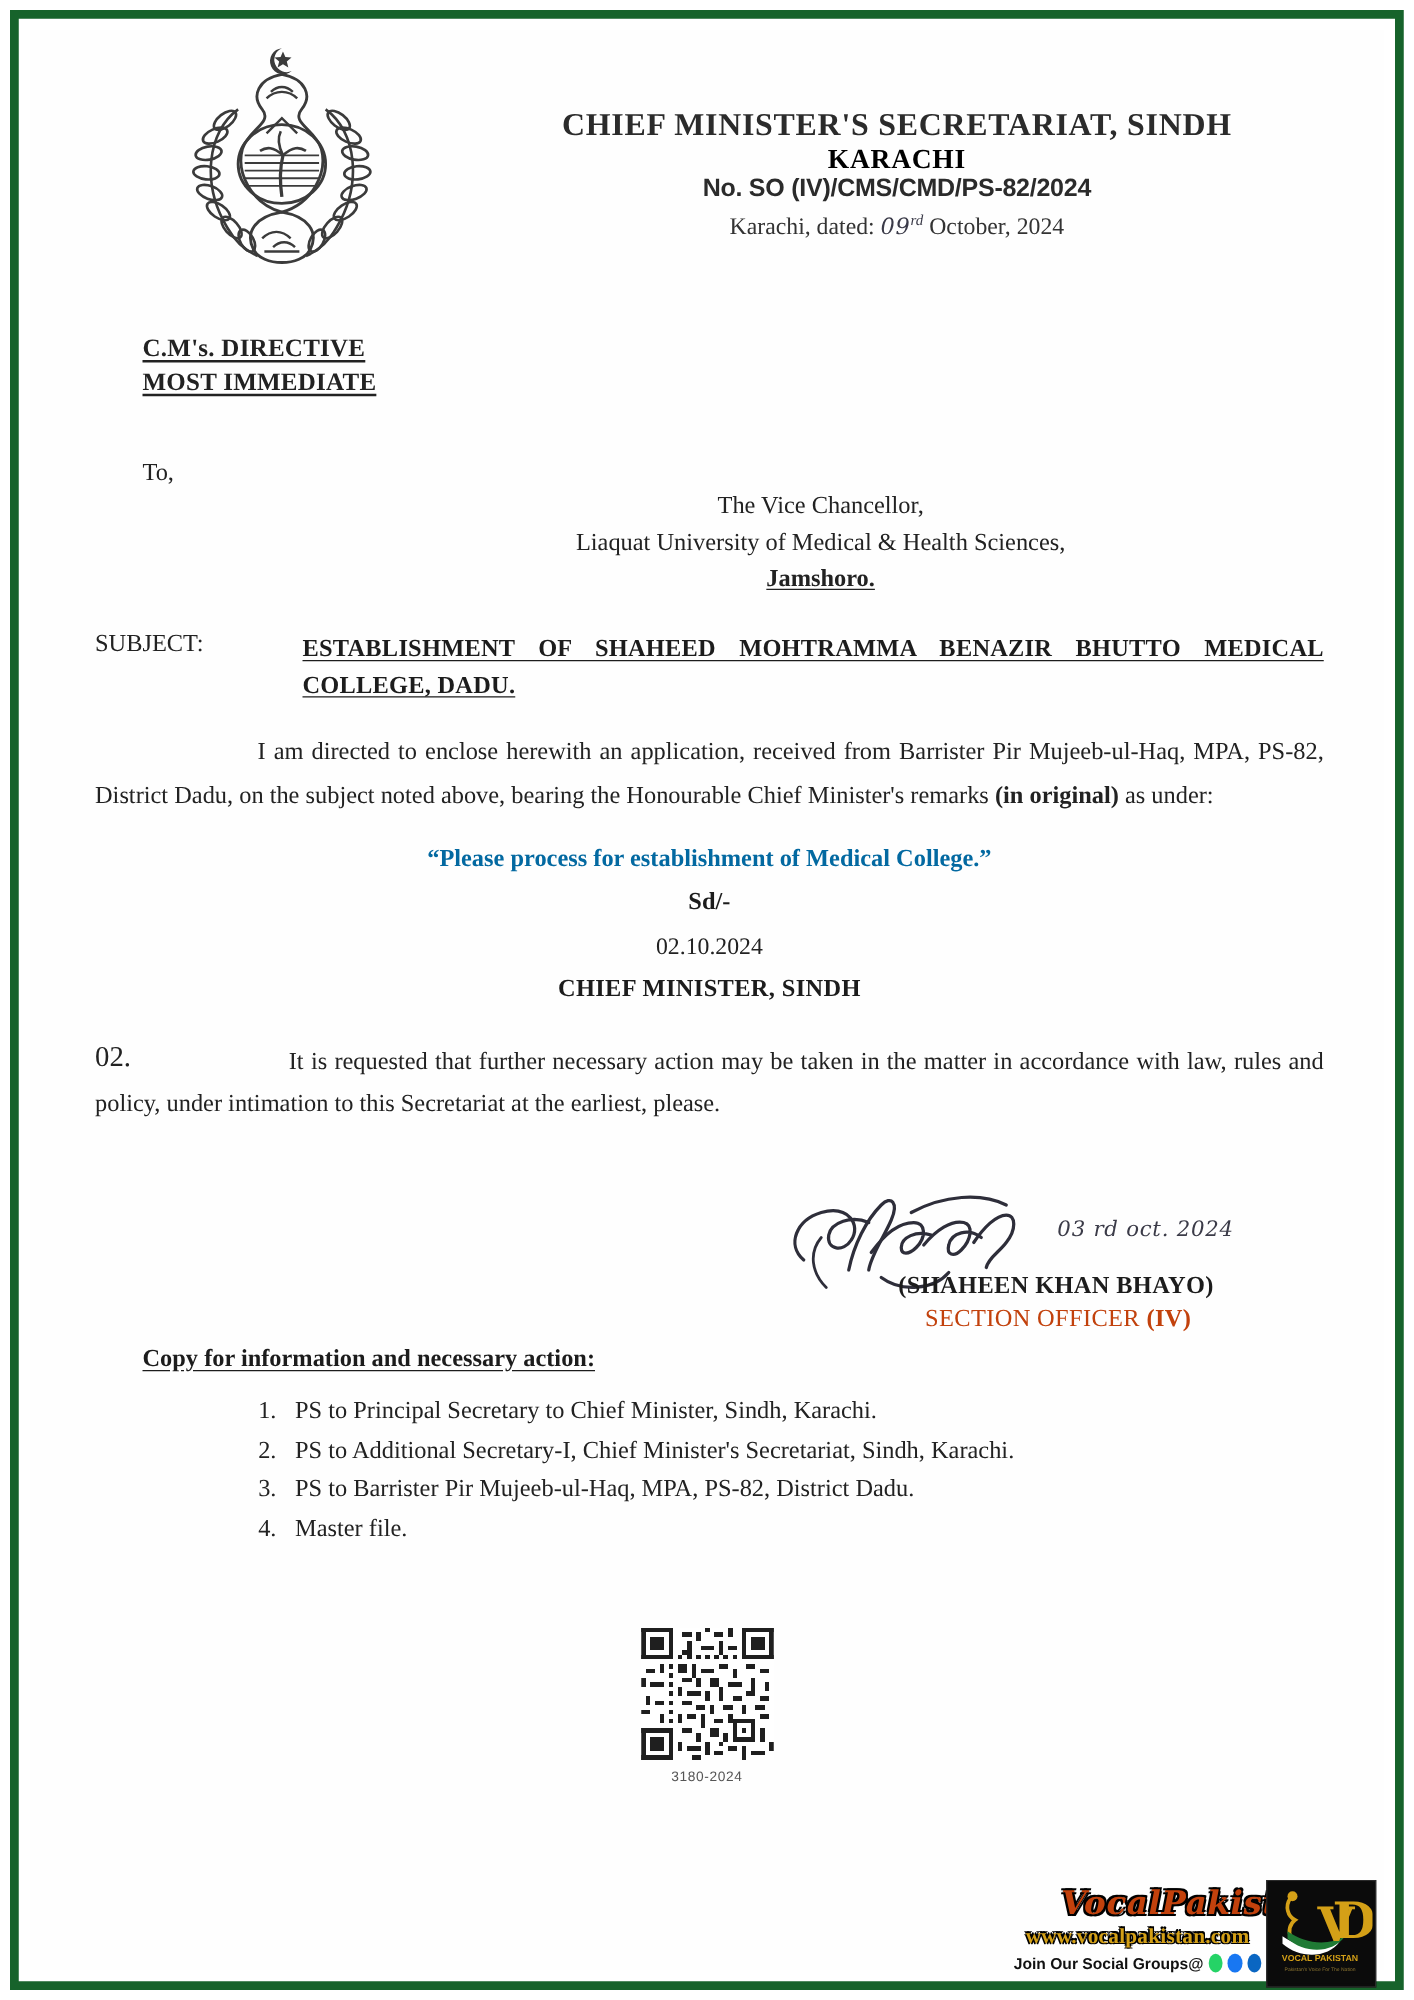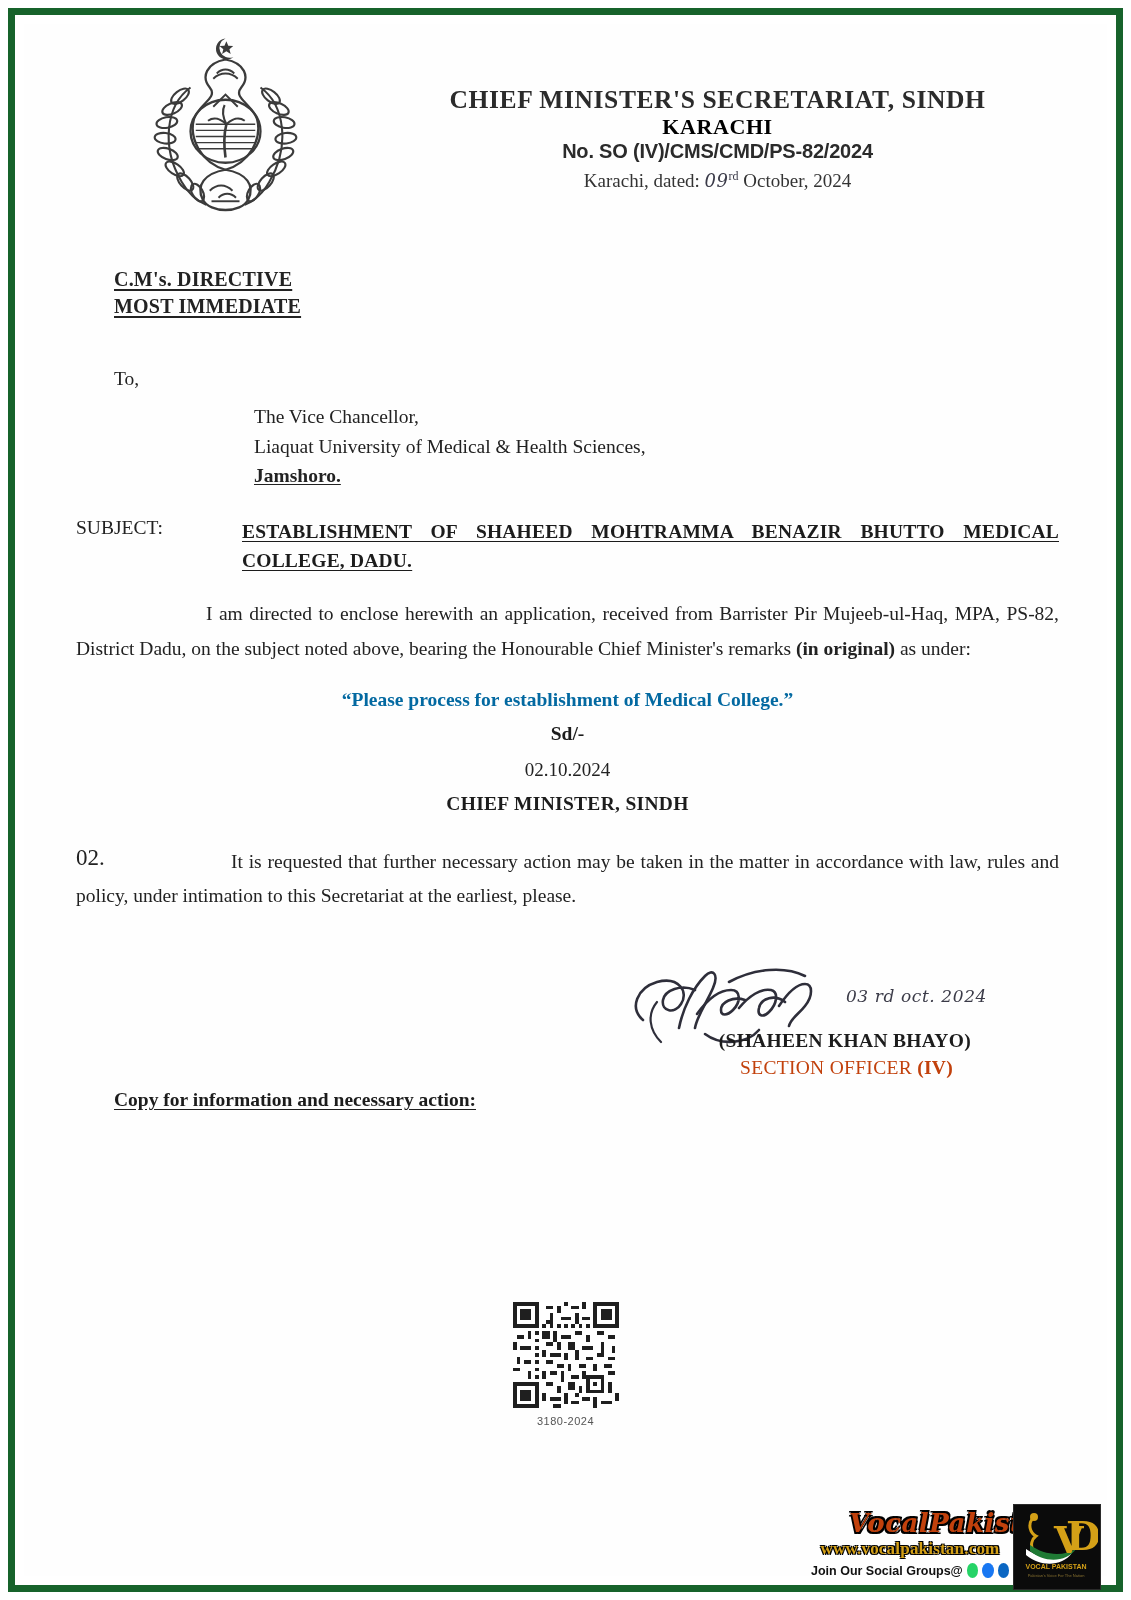--- a/index.html
+++ b/index.html
@@ -97,20 +97,21 @@
   .hand-date {
     font-family: "DejaVu Serif", serif;
     font-style: italic;
     font-size: 18px;
     color: #3a3a48;
     letter-spacing: 0.5px;
   }
   .hand-sup {
     font-size: 12px;
     vertical-align: super;
+    font-style: italic;
     color: #3a3a48;
   }
 
   
   .directive {
     margin-top: 38px;
     margin-left: 38px;
   }
   .directive div {
     font-size: 20px;
@@ -125,24 +126,25 @@
 
   
   .to-label {
     margin-top: 50px;
     margin-left: 38px;
     font-size: 19.5px;
     color: #222;
   }
   .addressee {
     margin-left: 178px;
-    margin-top: 12px;
+    margin-top: 0;
     font-size: 19.5px;
     line-height: 1.52;
     color: #222;
+    text-align: center;
   }
   .addressee .city {
     font-weight: bold;
     text-decoration: underline;
     text-underline-offset: 2px;
   }
 
   
   .subject-row {
     margin-top: 26px;
@@ -537,20 +539,26 @@
         </g>
       </svg>
     </div>
     <div class="sig-hand-date">03 rd oct. 2024</div>
     <div class="sig-name">(SHAHEEN KHAN BHAYO)</div>
     <div class="sig-title"><span>SECTION OFFICER </span><b>(IV)</b></div>
   </div>
 
   
   <div class="copy-head">Copy for information and necessary action:</div>
+  <ol class="copy-list">
+    <li>PS to Principal Secretary to Chief Minister, Sindh, Karachi.</li>
+    <li>PS to Additional Secretary-I, Chief Minister's Secretariat, Sindh, Karachi.</li>
+    <li>PS to Barrister Pir Mujeeb-ul-Haq, MPA, PS-82, District Dadu.</li>
+    <li>Master file.</li>
+  </ol>
 
   
   <div class="qr-wrap">
     <div class="qr-box">
       <svg width="106" height="106" viewBox="0 0 29 29" shape-rendering="crispEdges" xmlns="http://www.w3.org/2000/svg" aria-hidden="true">
         <rect width="29" height="29" fill="#ffffff"></rect>
         <g fill="#1f1f1f">
 
           <rect x="0" y="0" width="7" height="1"></rect>
             <rect x="0" y="6" width="7" height="1"></rect>

